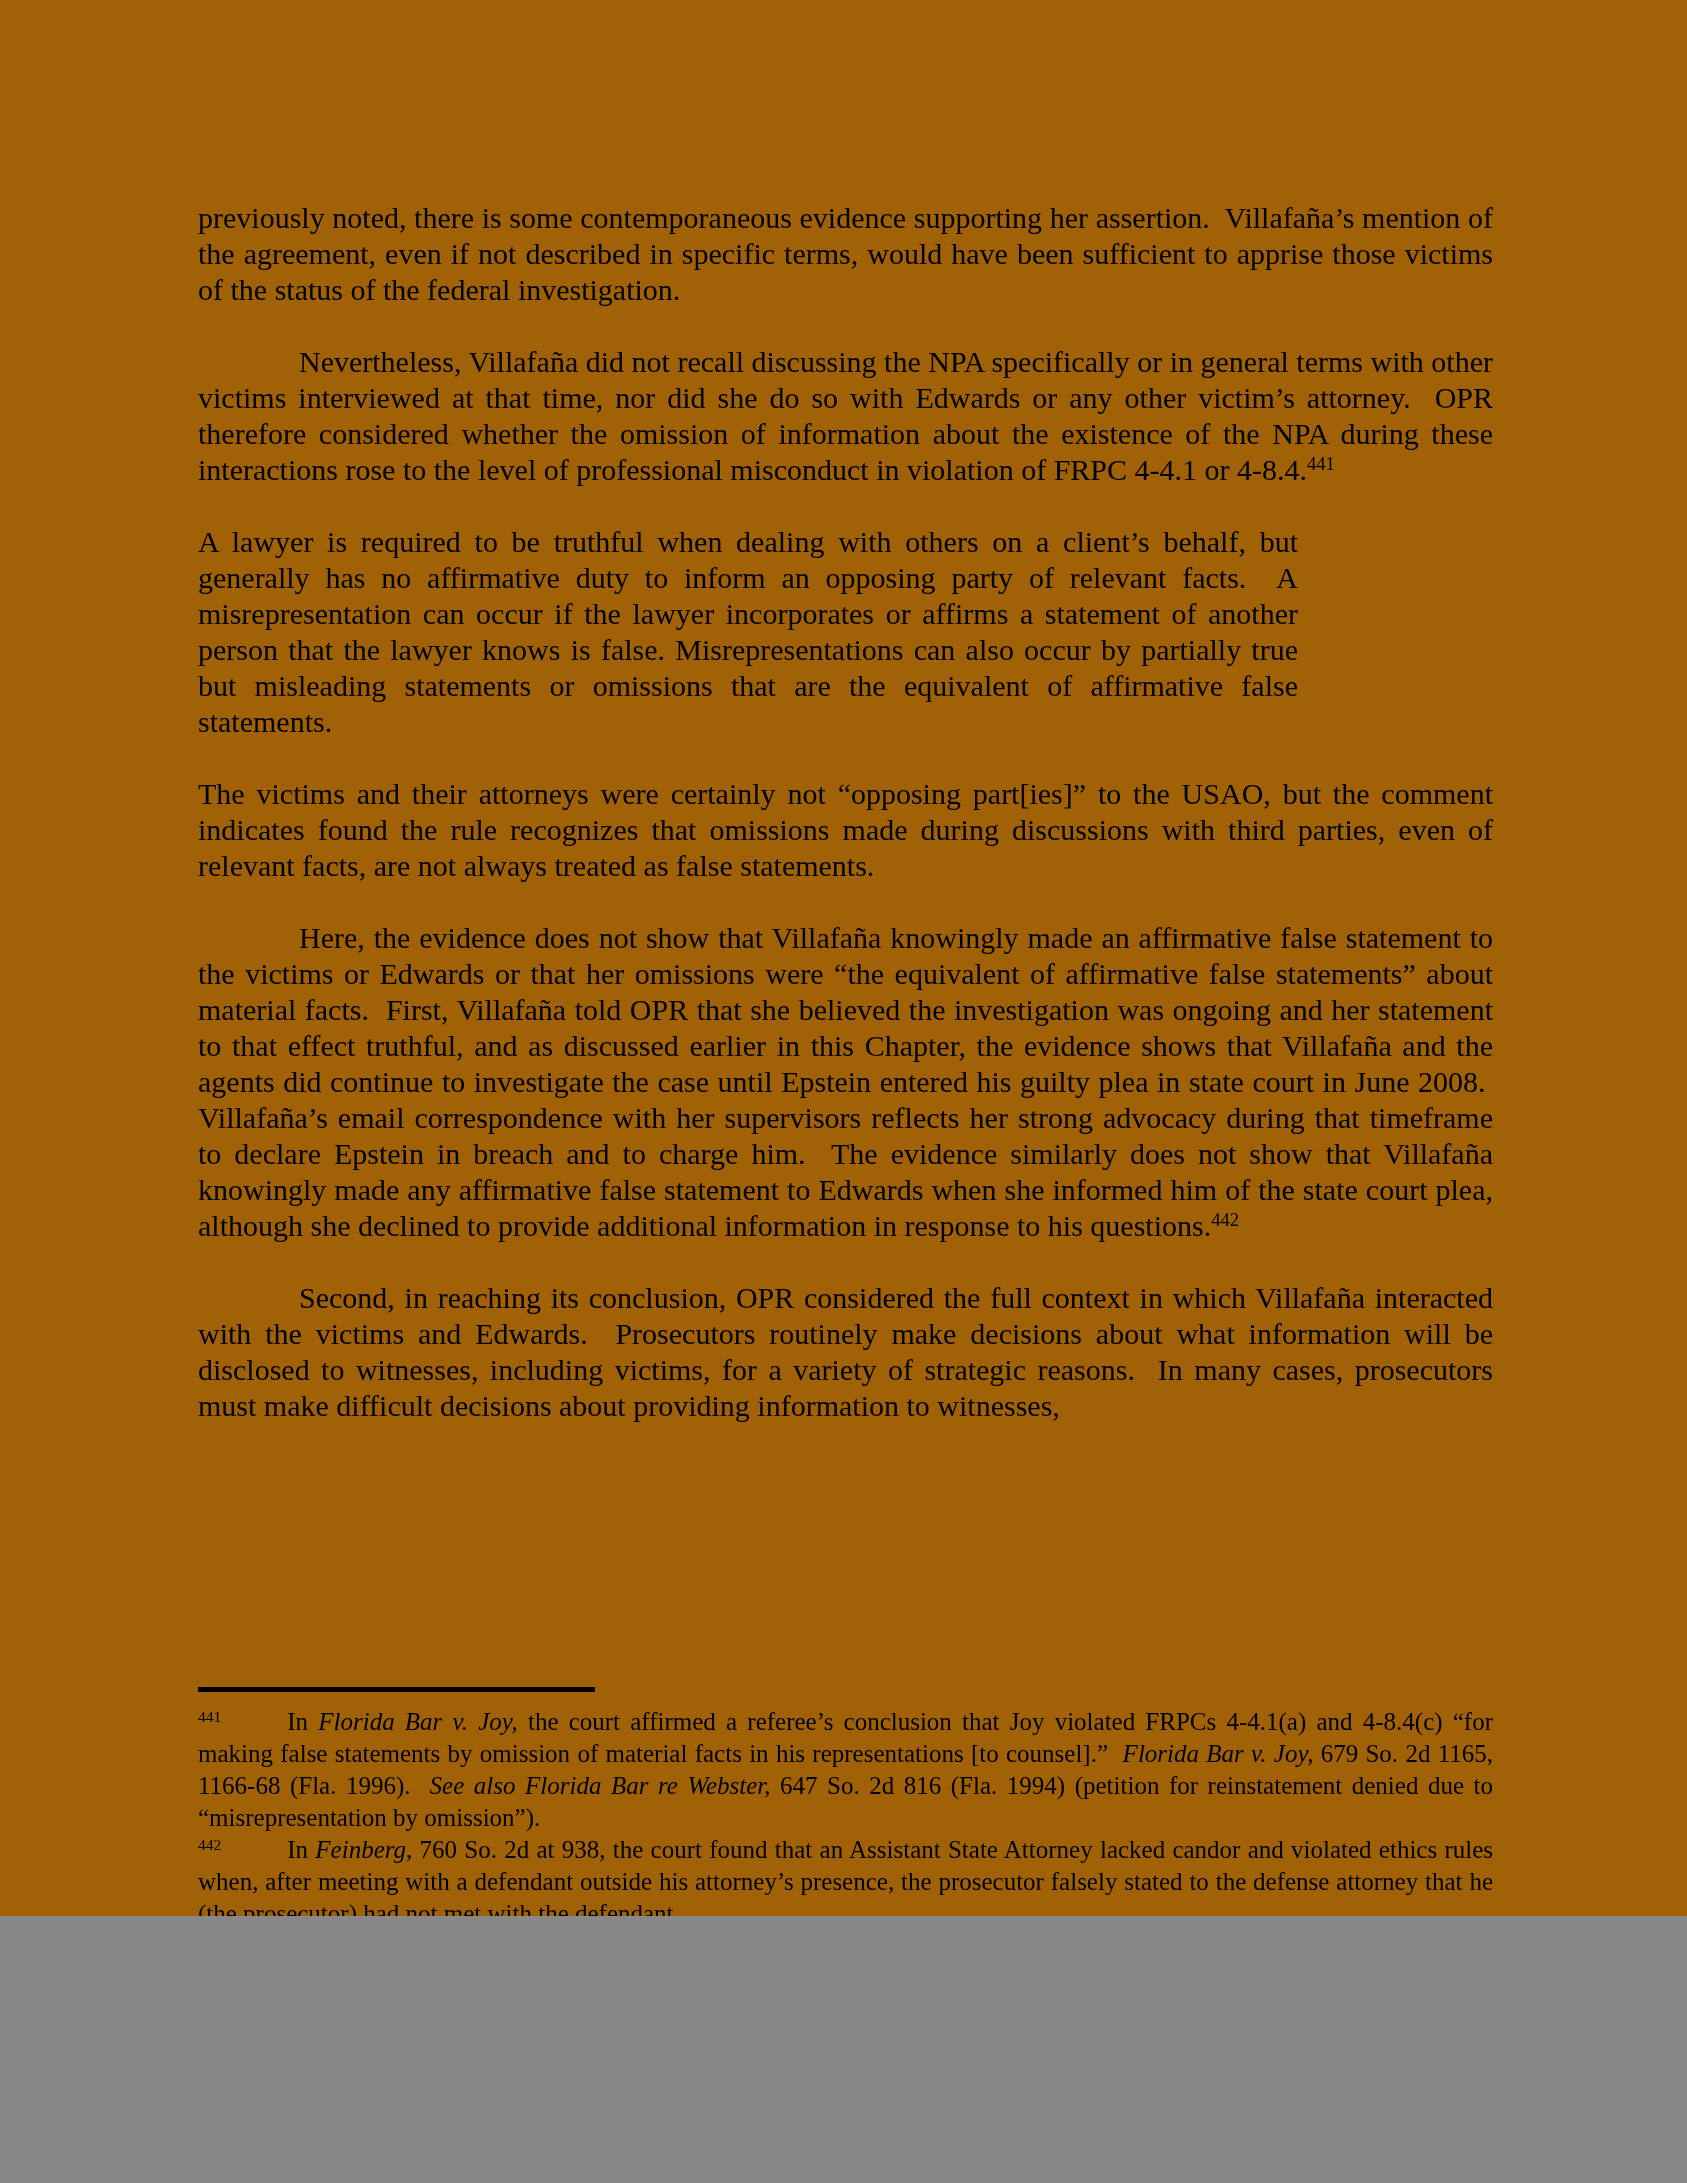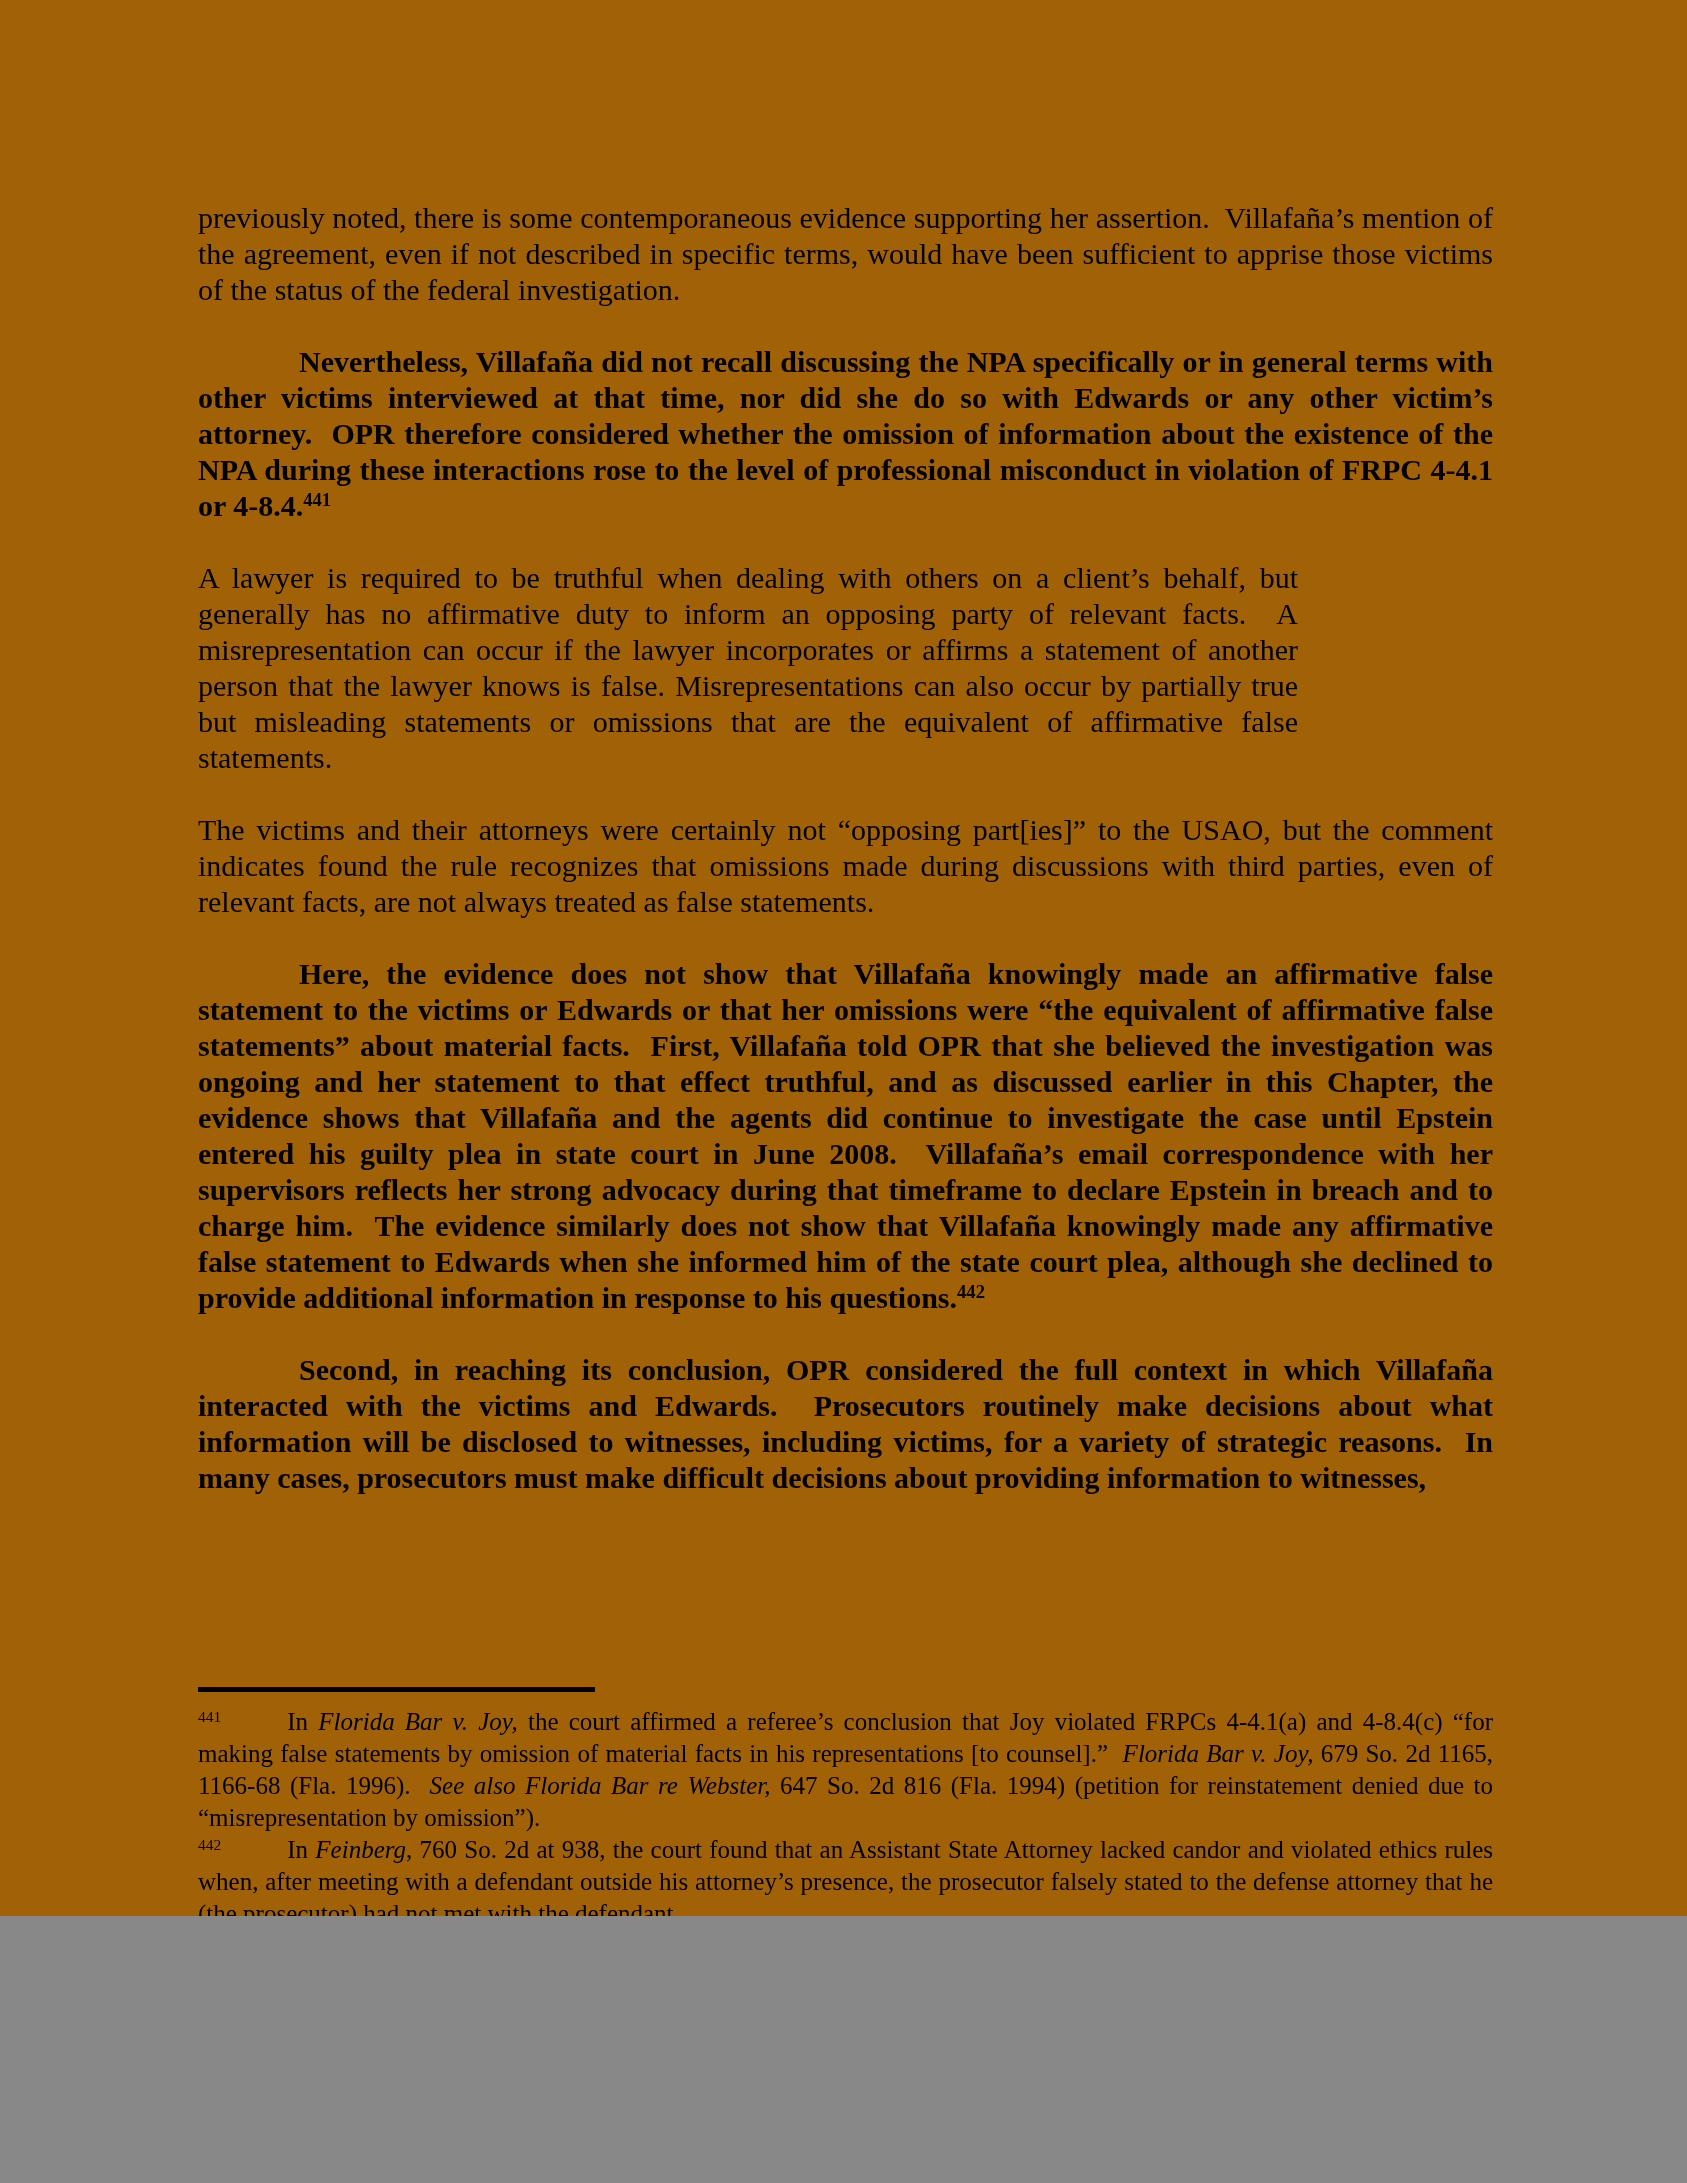--- a/index.html
+++ b/index.html
@@ -17,21 +17,21 @@
     position: absolute;
     left: 198px;
     top: 200px;
     width: 1295px;
     font-size: 30px;
     line-height: 36px;
     text-align: justify;
   }
   .content p { margin: 0 0 36px 0; }
   .content p:last-child { margin-bottom: 12px; }
-  p.indent { text-indent: 101px; font-weight: bold; }
+  p.indent { text-indent: 101px; }
   p.blockquote { margin-right: 195px; }
   .sup {
     font-size: 0.62em;
     line-height: 0;
     position: relative;
     top: -0.52em;
     vertical-align: baseline;
   }
   .footnotes {
     position: absolute;

